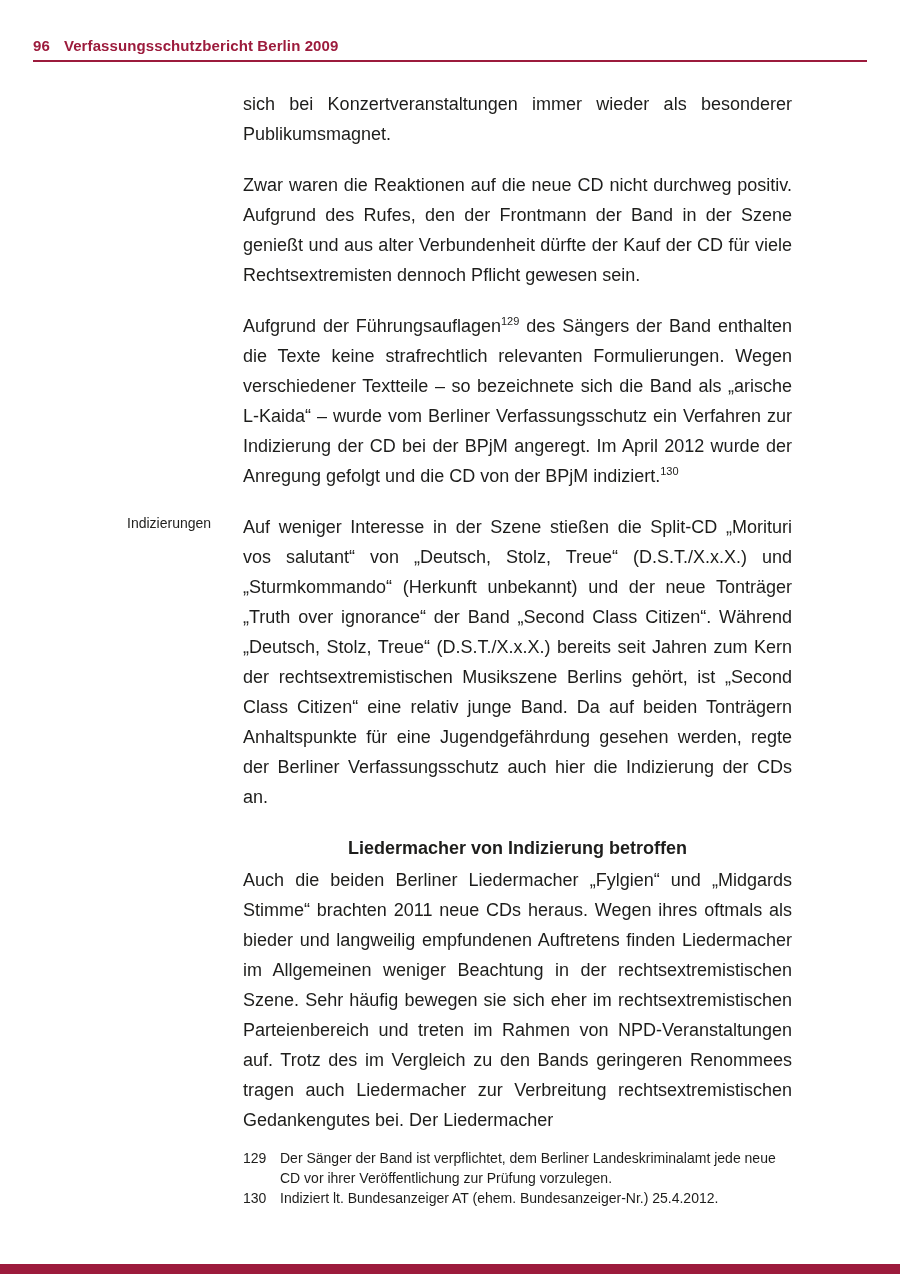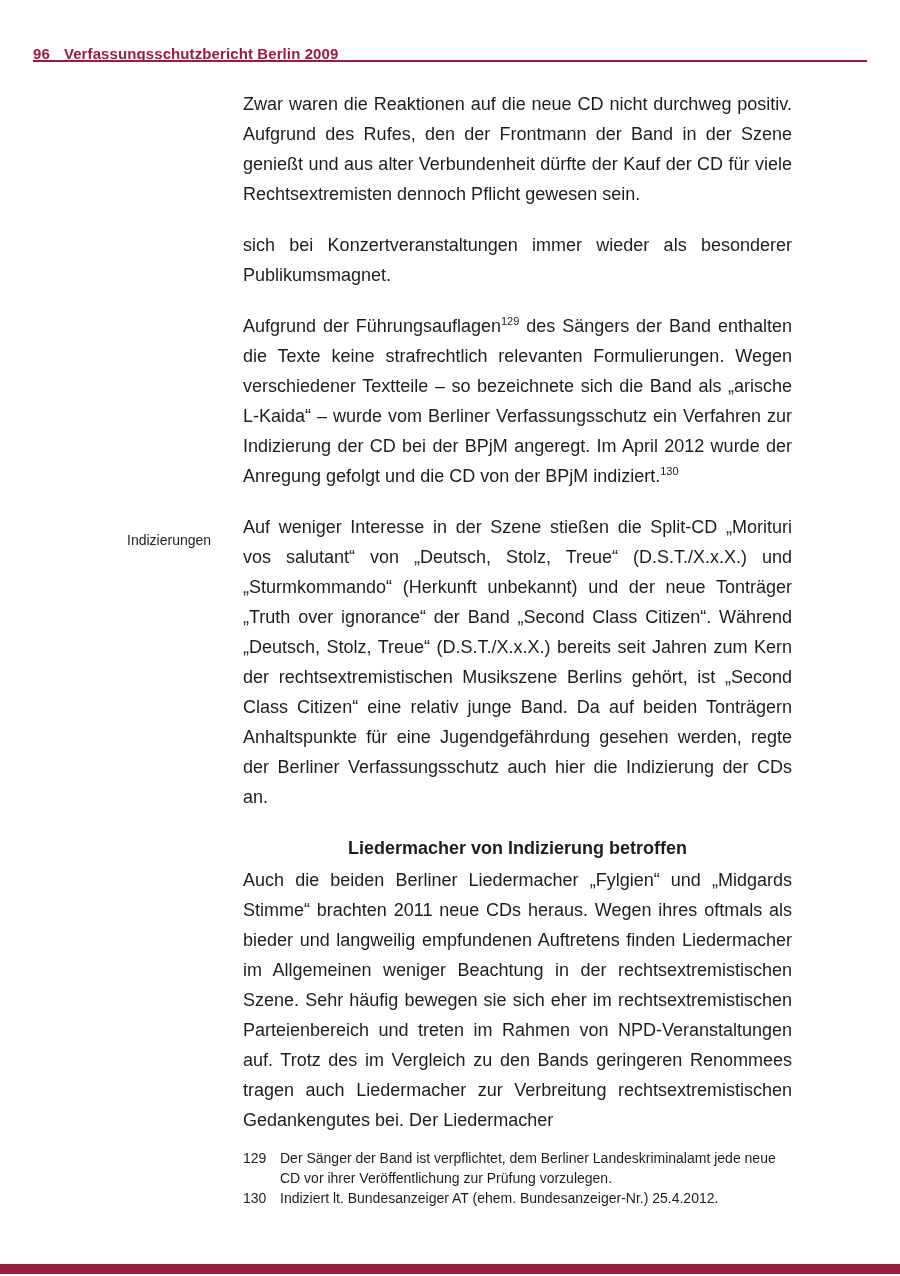--- a/index.html
+++ b/index.html
@@ -18,21 +18,21 @@
   .page-header {
     position: absolute;
     top: 37px;
     left: 33px;
     right: 33px;
     font-size: 15px;
     font-weight: bold;
     color: var(--accent);
     letter-spacing: 0.1px;
   }
-  .page-number { display: inline-block; margin-right: 14px; margin-top: 8px; }
+  .page-number { display: inline-block; margin-right: 14px; }
   .header-rule {
     position: absolute;
     top: 60px;
     left: 33px;
     right: 33px;
     border-top: 2px solid var(--accent);
   }
   .body-column {
     position: absolute;
     top: 89px;
@@ -47,21 +47,21 @@
   .para { margin-bottom: 21px; }
   .para sup {
     font-size: 11px;
     line-height: 0;
     vertical-align: super;
   }
   .para-with-note { position: relative; }
   .margin-note {
     position: absolute;
     left: -116px;
-    top: 19px;
+    top: 2px;
     width: 112px;
     font-size: 14px;
     line-height: 18px;
     text-align: left;
     color: #222220;
     hyphens: none;
   }
   .subheading {
     font-size: 18px;
     font-weight: bold;
@@ -97,23 +97,23 @@
 <div class="page">
 
   <header class="page-header">
     <span class="page-number">96</span><span class="header-title">Verfassungsschutzbericht Berlin 2009</span>
   </header>
 
   <div class="header-rule"></div>
 
   <main class="body-column">
 
+    <p class="para">sich bei Konzertveranstaltungen immer wieder als besonderer Publikumsmagnet.</p>
+
     <p class="para">Zwar waren die Reaktionen auf die neue CD nicht durchweg positiv. Aufgrund des Rufes, den der Frontmann der Band in der Szene genießt und aus alter Verbundenheit dürfte der Kauf der CD für viele Rechtsextremisten dennoch Pflicht gewesen sein.</p>
-
-    <p class="para">sich bei Konzertveranstaltungen immer wieder als besonderer Publikumsmagnet.</p>
 
     <p class="para"><span>Aufgrund der Führungsauflagen</span><sup>129</sup><span> des Sängers der Band enthalten die Texte keine strafrechtlich relevanten Formulierungen. Wegen verschiedener Textteile – so bezeichnete sich die Band als „arische L-Kaida“ – wurde vom Berliner Verfassungsschutz ein Verfahren zur Indizierung der CD bei der BPjM angeregt. Im April 2012 wurde der Anregung gefolgt und die CD von der BPjM indiziert.</span><sup>130</sup></p>
 
     <div class="para-with-note">
       <span class="margin-note">Indizierungen</span>
       <p class="para">Auf weniger Interesse in der Szene stießen die Split-CD „Morituri vos salutant“ von „Deutsch, Stolz, Treue“ (D.S.T./X.x.X.) und „Sturmkommando“ (Herkunft unbekannt) und der neue Tonträger „Truth over ignorance“ der Band „Second Class Citizen“. Während „Deutsch, Stolz, Treue“ (D.S.T./X.x.X.) bereits seit Jahren zum Kern der rechtsextremistischen Musikszene Berlins gehört, ist „Second Class Citizen“ eine relativ junge Band. Da auf beiden Tonträgern Anhaltspunkte für eine Jugendgefährdung gesehen werden, regte der Berliner Verfassungsschutz auch hier die Indizierung der CDs an.</p>
     </div>
 
     <h2 class="subheading">Liedermacher von Indizierung betroffen</h2>
 

